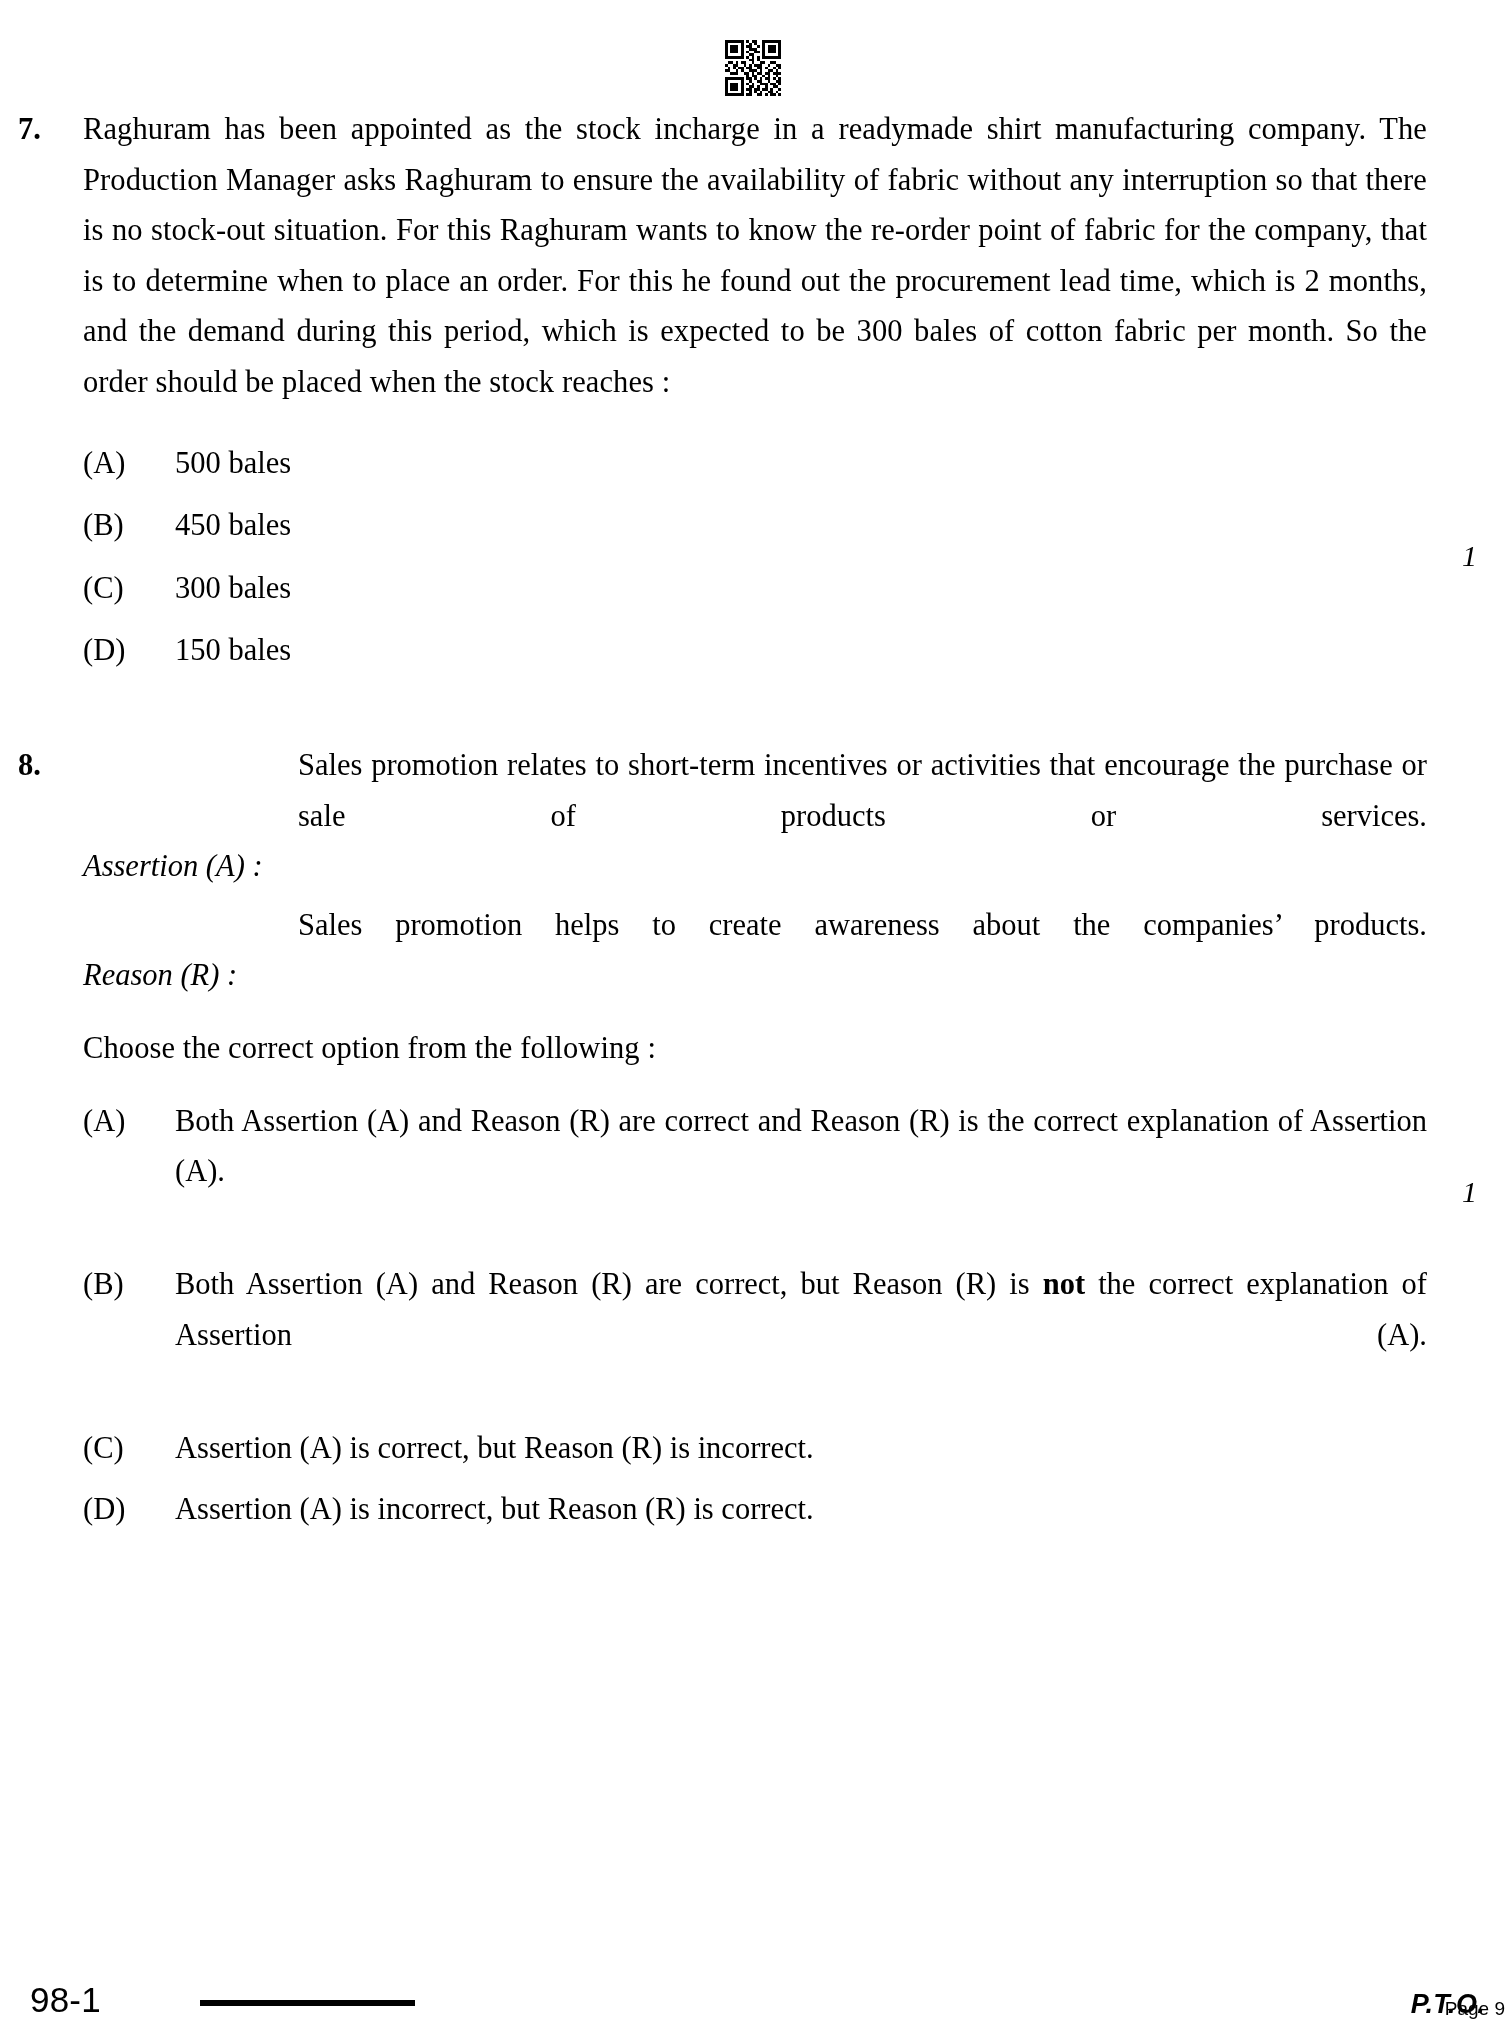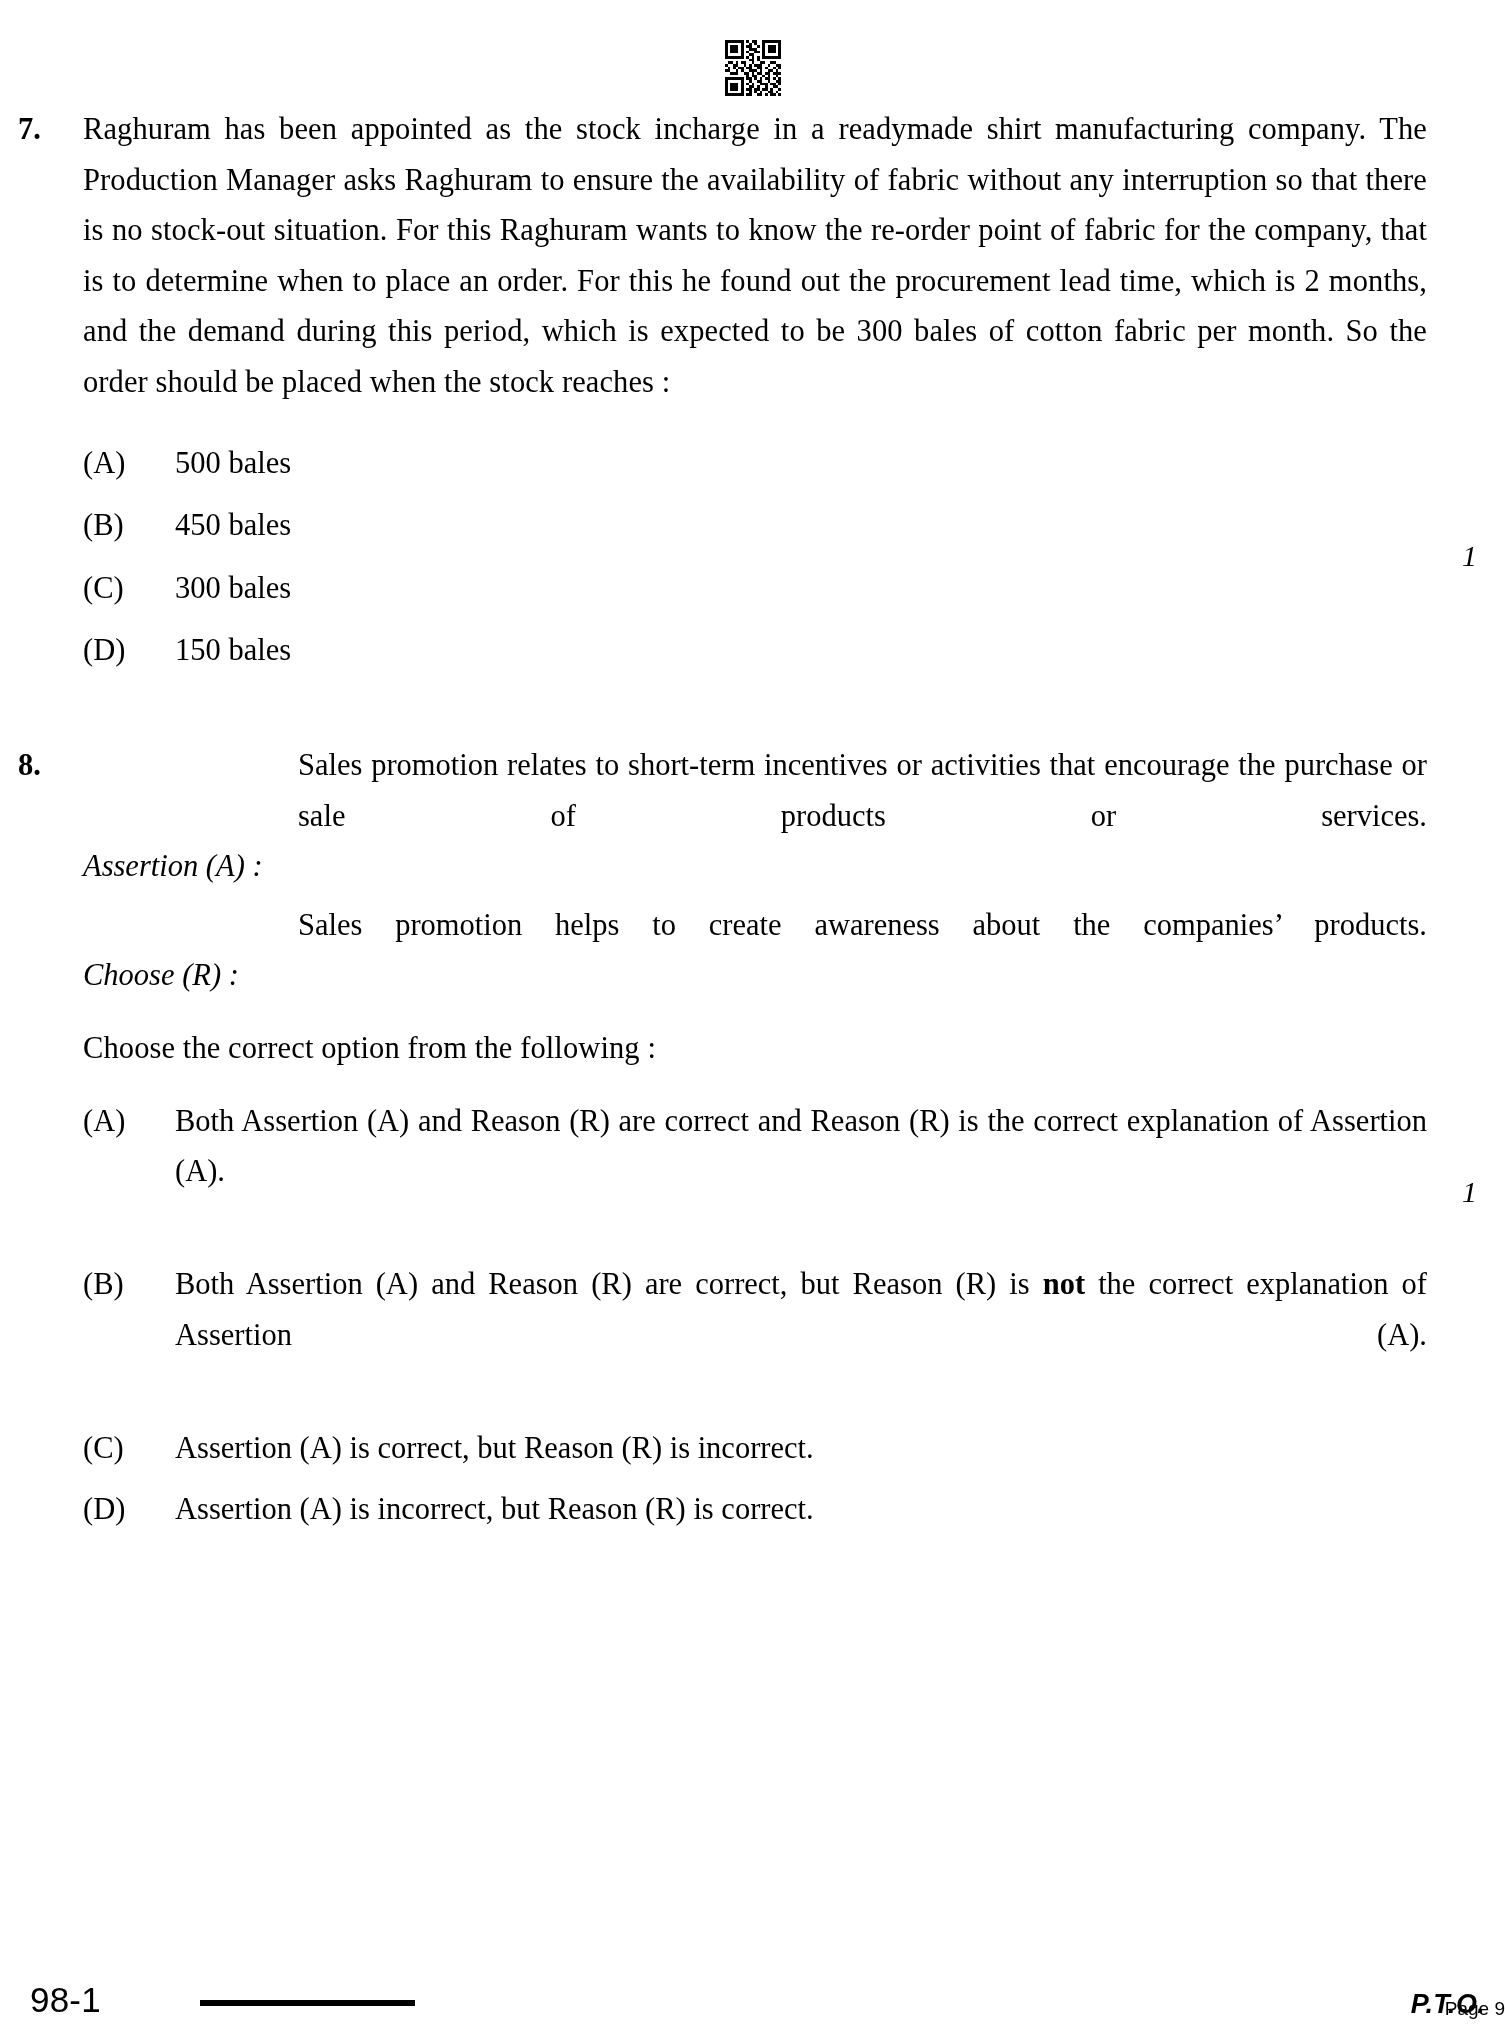--- a/index.html
+++ b/index.html
@@ -359,21 +359,21 @@
     <div class="qrow" style="margin-top:52px;">
       <div class="qnum">8.</div>
       <div class="qbody">
 
         <div class="ar-row">
           <span class="ar-label">Assertion (A) :</span>
           <span class="ar-text justify-all">Sales promotion relates to short-term incentives or activities that encourage the purchase or sale of products or services.</span>
         </div>
 
         <div class="ar-row" style="margin-top:8px;">
-          <span class="ar-label">Choose (R) :</span>
+          <span class="ar-label">Reason (R) :</span>
           <span class="ar-text justify-all">Sales promotion helps to create awareness about the companies’ products.</span>
         </div>
 
         <p class="para" style="margin-top:22px;">Choose the correct option from the following :</p>
         <span class="mark" style="top:427px;">1</span>
 
         <div class="options" style="margin-top:22px;">
           <div class="opt">
             <span class="opt-label">(A)</span>
             <span class="opt-text justify-all"><span>Both Assertion (A) and Reason (R) are correct and Reason (R) is the correct explanation of Assertion (A).</span></span>

